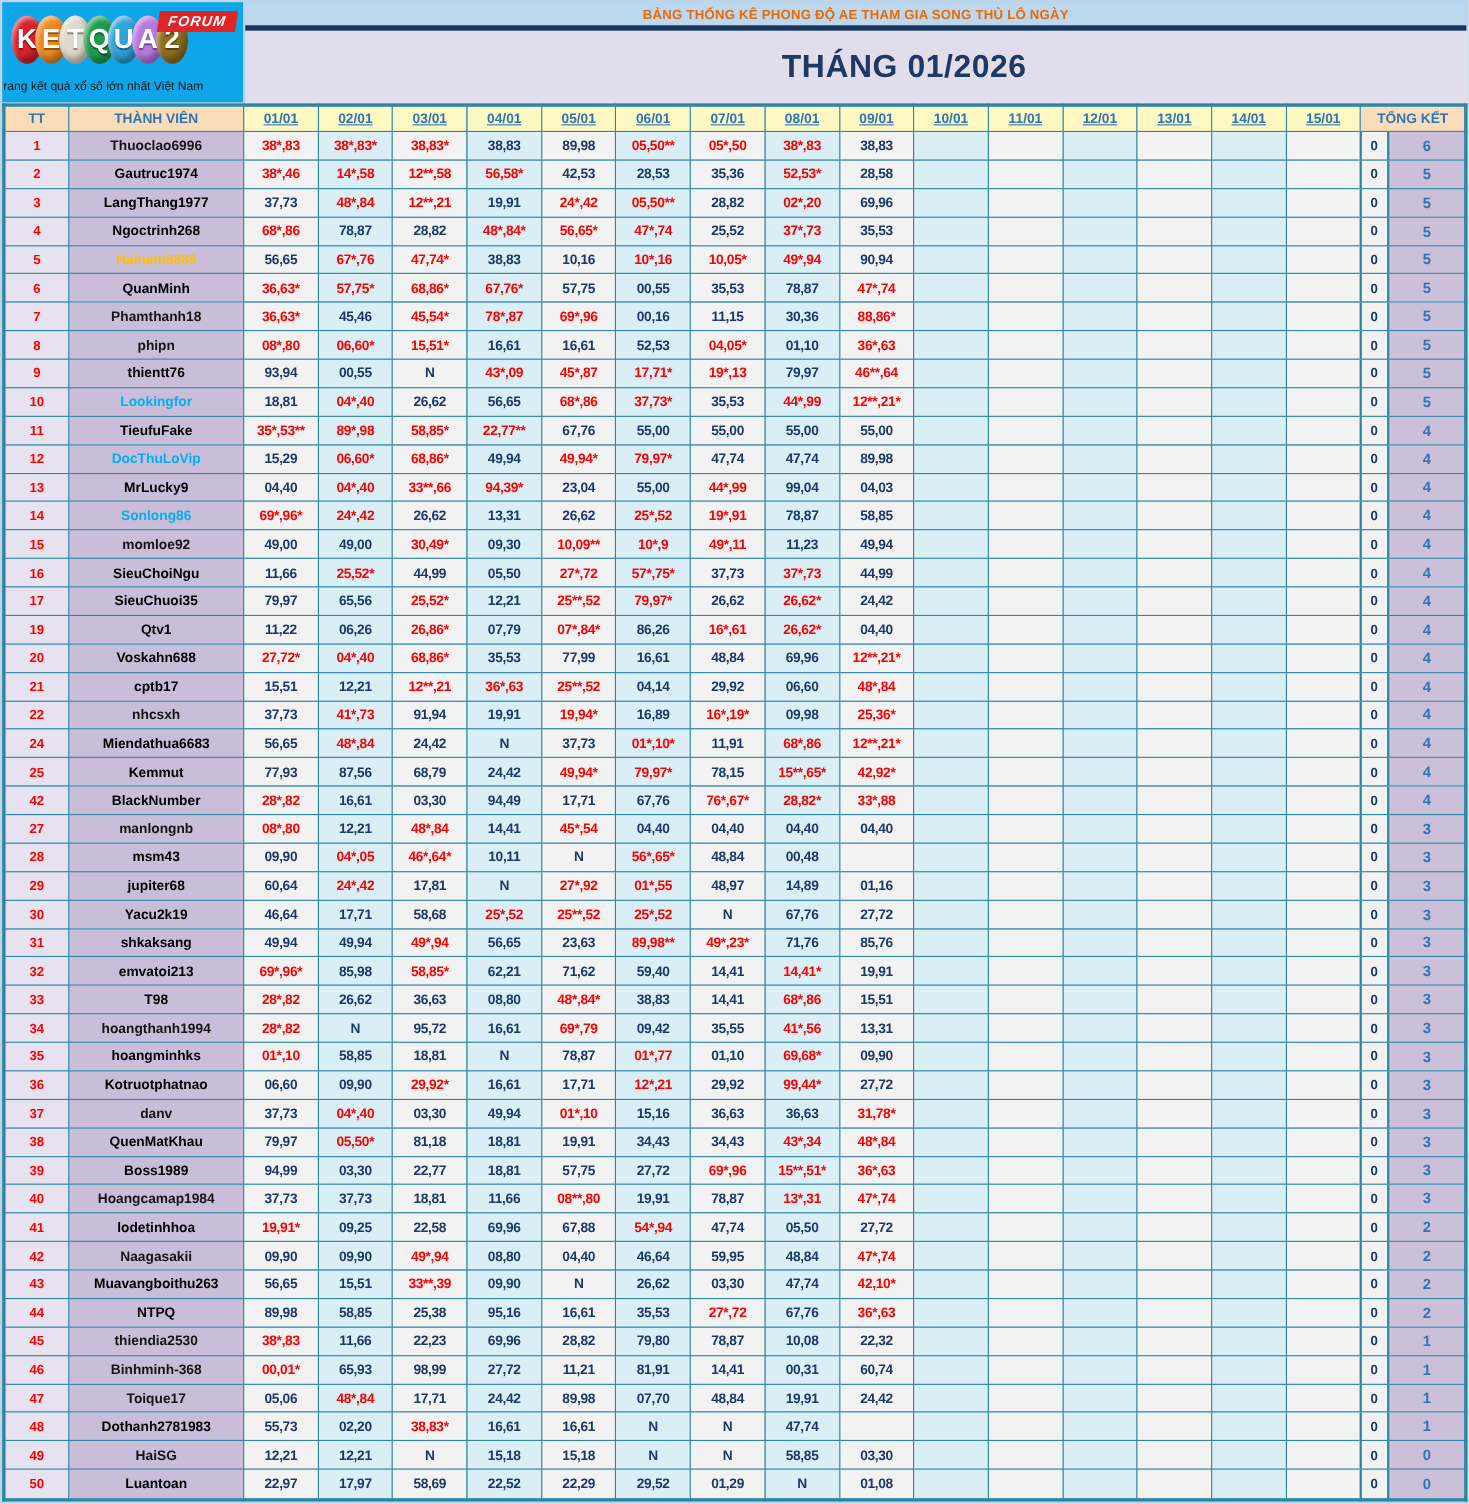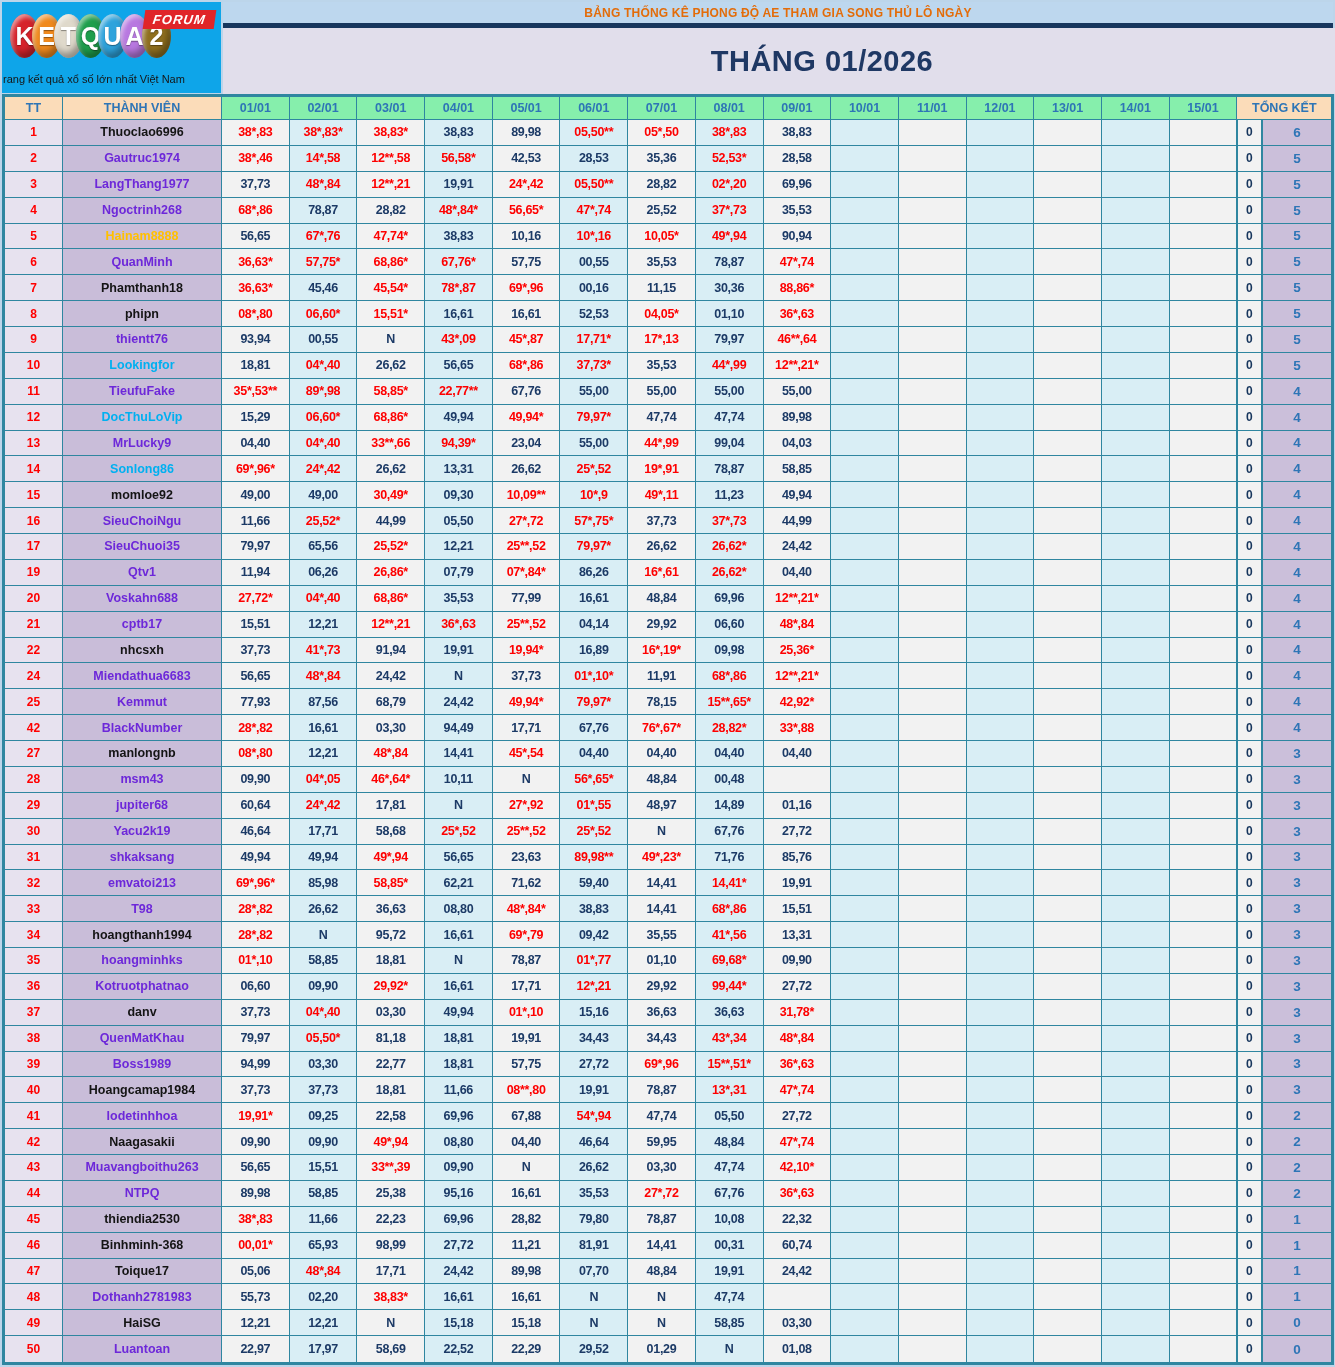--- a/index.html
+++ b/index.html
@@ -30,25 +30,25 @@
 
   
   .grid{position:absolute;left:2px;top:94px;width:1331px;height:1271px;}
   table{border-collapse:collapse;table-layout:fixed;width:1331px;height:1271px;
         border:3px solid #2F86A0;}
   th,td{border:1px solid #2F86A0;overflow:hidden;white-space:nowrap;text-align:center;
         vertical-align:middle;padding:0;}
   thead tr{height:24px;}
   th{font-size:12.5px;font-weight:bold;color:#2E75B6;}
   .th-corner{background:#FBDCB9;}
-  .th-date{background:#86efac;}
+  .th-date{background:#fef9c3;text-decoration:underline;}
   .th-total{background:#FBDCB9;}
   .tt-cell{background:#E7E2EF;color:#FF0000;font-weight:bold;font-size:12px;}
   .name-cell{background:#C9BDD9;font-weight:bold;font-size:12.5px;}
-  .c-k{color:#141414}.c-b{color:#6d28d9}.c-c{color:#00B0F0}.c-o{color:#FFC000}
+  .c-k{color:#141414}.c-b{color:#000000}.c-c{color:#00B0F0}.c-o{color:#FFC000}
   .day-cell{font-weight:bold;font-size:12.5px;letter-spacing:-0.3px;}
   .day-odd{background:#F2F2F2;}
   .day-even{background:#D9EEF5;}
   .red{color:#FE0000;}
   .navy{color:#1C3A66;}
   .zero-cell{background:#F2F2F2;color:#17365D;font-weight:bold;font-size:12px;
         border-left:2px solid #2F86A0;border-right:2px solid #2F86A0;}
   .total-cell{background:#CBBFDA;color:#2E75B6;font-weight:bold;font-size:13.5px;}
   col.c-tt{width:59px;} col.c-name{width:159px;} col.c-day{width:67.7px;}
   col.c-zero{width:25px;} col.c-total{width:71px;}
@@ -288,21 +288,21 @@
           </tr>
           <tr>
             <td class="tt-cell">9</td>
             <td class="name-cell c-b">thientt76</td>
             <td class="day-cell day-odd navy">93,94</td>
             <td class="day-cell day-even navy">00,55</td>
             <td class="day-cell day-odd navy">N</td>
             <td class="day-cell day-even red">43*,09</td>
             <td class="day-cell day-odd red">45*,87</td>
             <td class="day-cell day-even red">17,71*</td>
-            <td class="day-cell day-odd red">17*,13</td>
+            <td class="day-cell day-odd red">19*,13</td>
             <td class="day-cell day-even navy">79,97</td>
             <td class="day-cell day-odd red">46**,64</td>
             <td class="day-cell day-even navy"></td>
             <td class="day-cell day-odd navy"></td>
             <td class="day-cell day-even navy"></td>
             <td class="day-cell day-odd navy"></td>
             <td class="day-cell day-even navy"></td>
             <td class="day-cell day-odd navy"></td>
             <td class="zero-cell">0</td>
             <td class="total-cell">5</td>
@@ -471,21 +471,21 @@
             <td class="day-cell day-even navy"></td>
             <td class="day-cell day-odd navy"></td>
             <td class="day-cell day-even navy"></td>
             <td class="day-cell day-odd navy"></td>
             <td class="zero-cell">0</td>
             <td class="total-cell">4</td>
           </tr>
           <tr>
             <td class="tt-cell">19</td>
             <td class="name-cell c-b">Qtv1</td>
-            <td class="day-cell day-odd navy">11,94</td>
+            <td class="day-cell day-odd navy">11,22</td>
             <td class="day-cell day-even navy">06,26</td>
             <td class="day-cell day-odd red">26,86*</td>
             <td class="day-cell day-even navy">07,79</td>
             <td class="day-cell day-odd red">07*,84*</td>
             <td class="day-cell day-even navy">86,26</td>
             <td class="day-cell day-odd red">16*,61</td>
             <td class="day-cell day-even red">26,62*</td>
             <td class="day-cell day-odd navy">04,40</td>
             <td class="day-cell day-even navy"></td>
             <td class="day-cell day-odd navy"></td>

